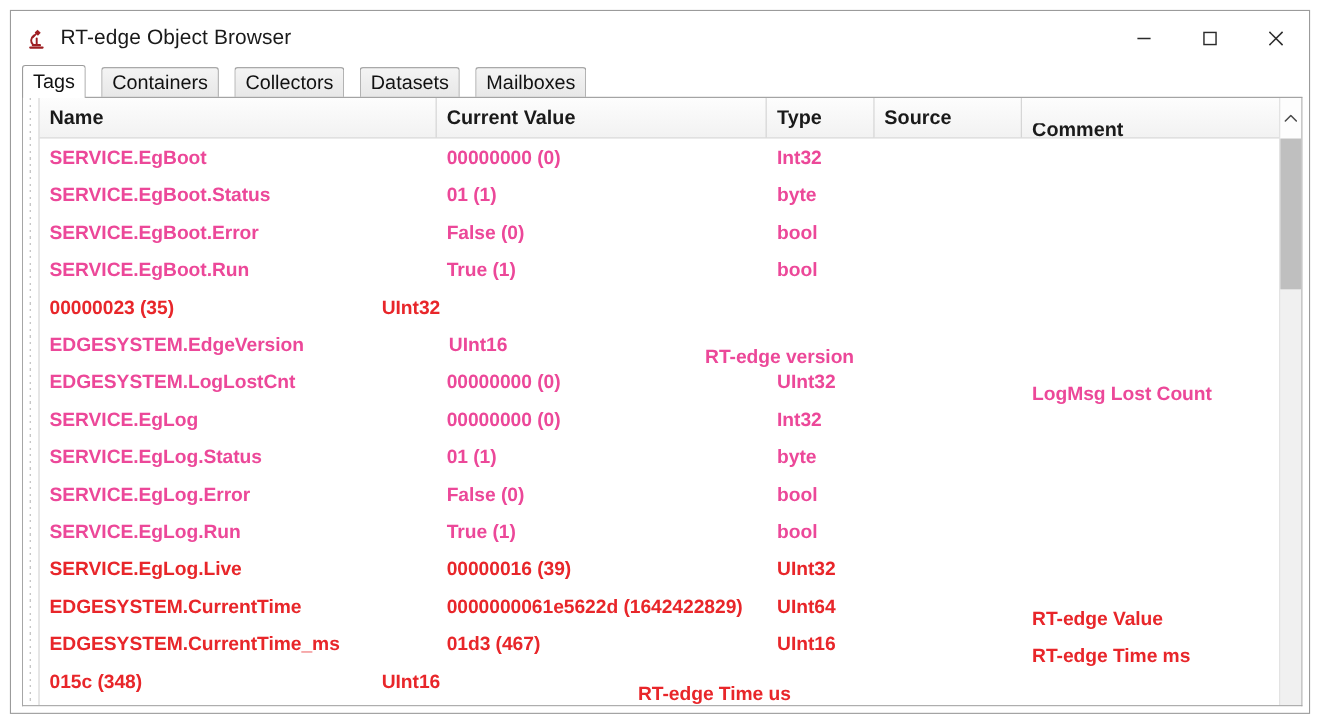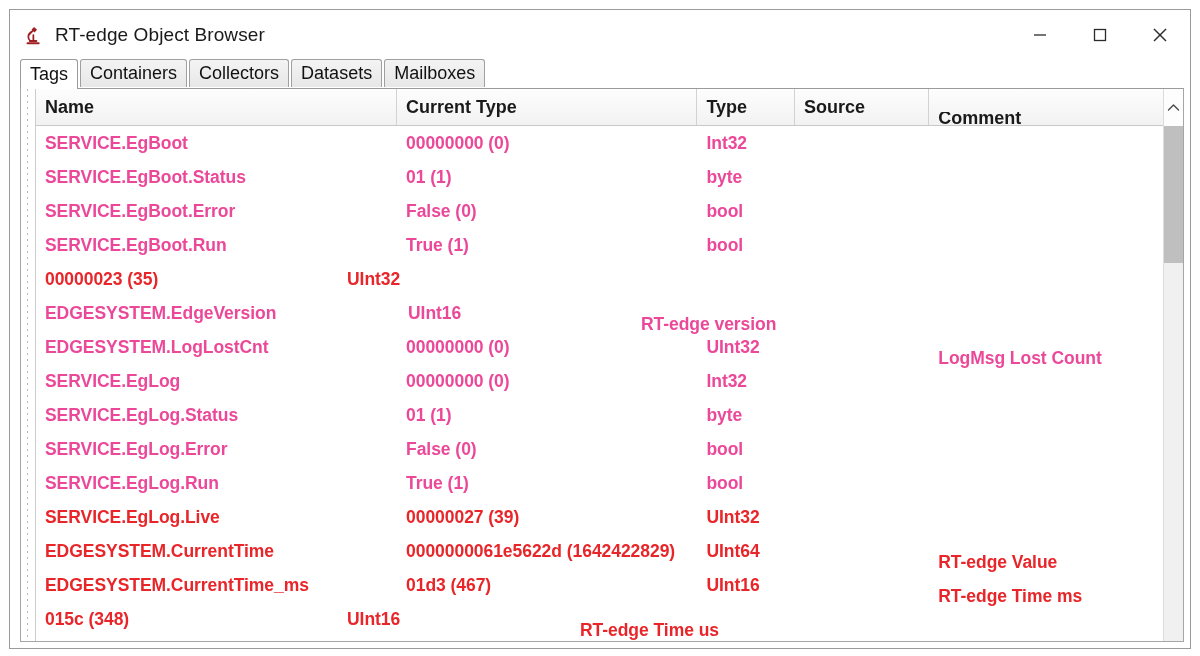--- a/index.html
+++ b/index.html
@@ -69,22 +69,23 @@
   }
   .win-btn svg { display: block; }
 
   
   #tab-strip {
     height: 30px;
     min-height: 30px;
     position: relative;
     padding-left: 10px;
     display: flex;
-    align-items: flex-start;
-    box-sizing: border-box;
+    align-items: flex-end;
+    box-sizing: border-box;
+    gap: 12px;
   }
   .tab {
     height: 28px;
     box-sizing: border-box;
     display: flex;
     align-items: center;
     padding: 0 9px;
     font-size: 18px;
     color: #111111;
     background: linear-gradient(#f4f4f4, #e7e7e7);
@@ -307,21 +308,21 @@
         <div id="gutter-dots"></div>
       </div>
 
       <div id="grid-main">
 
         <div id="header-row">
           <div class="hcell c-name">
               <span>Name</span>
             </div>
           <div class="hcell c-value">
-              <span>Current Type</span>
+              <span>Current Value</span>
             </div>
           <div class="hcell c-type">
               <span>Type</span>
             </div>
           <div class="hcell c-source">
               <span>Source</span>
             </div>
           <div class="hcell c-comment">
               <span>Comment</span>
             </div>
@@ -410,21 +411,21 @@
           <div class="row normal">
             <div class="cell c-name">SERVICE.EgLog.Run</div>
             <div class="cell c-value">True (1)</div>
             <div class="cell c-type">bool</div>
             <div class="cell c-source"></div>
             <div class="cell c-comment"></div>
           </div>
 
           <div class="row alert">
             <div class="cell c-name">SERVICE.EgLog.Live</div>
-            <div class="cell c-value">00000027 (39)</div>
+            <div class="cell c-value">00000016 (39)</div>
             <div class="cell c-type">UInt32</div>
             <div class="cell c-source"></div>
             <div class="cell c-comment"></div>
           </div>
 
           <div class="row alert">
             <div class="cell c-name">EDGESYSTEM.CurrentTime</div>
             <div class="cell c-value">0000000061e5622d (1642422829)</div>
             <div class="cell c-type">UInt64</div>
             <div class="cell c-source"></div>

